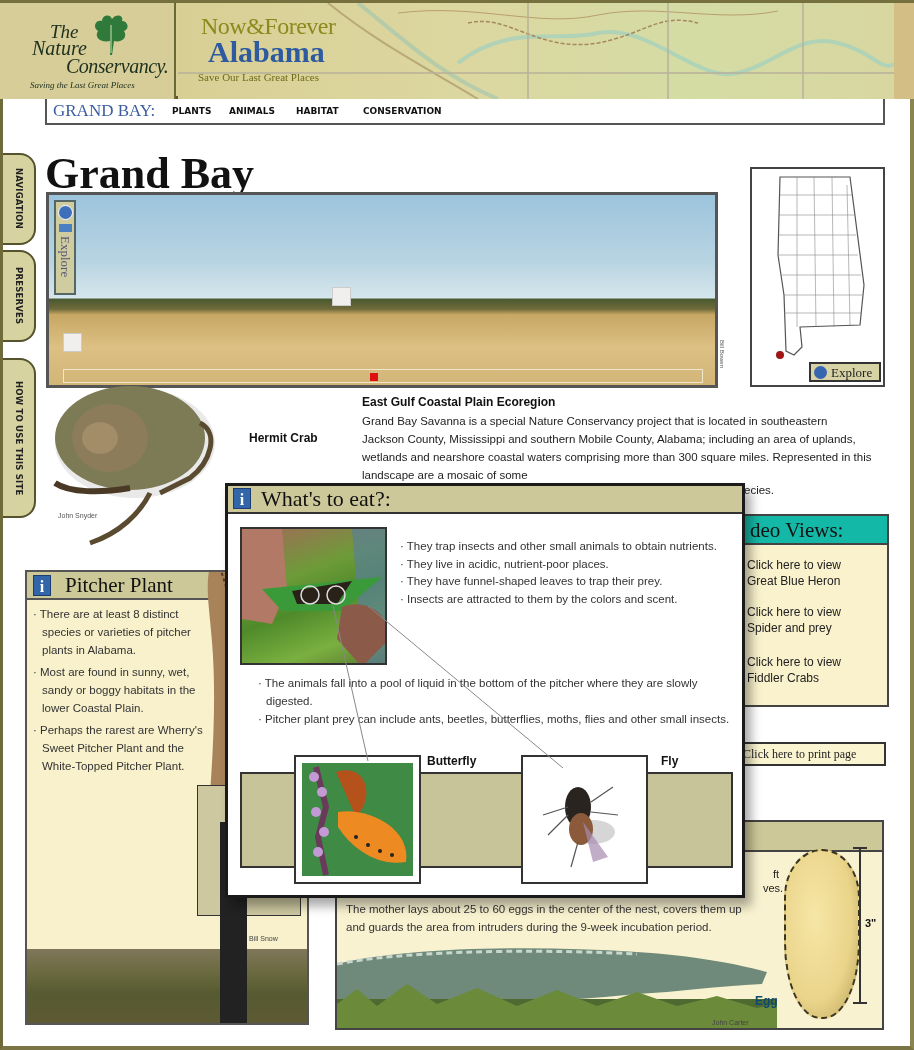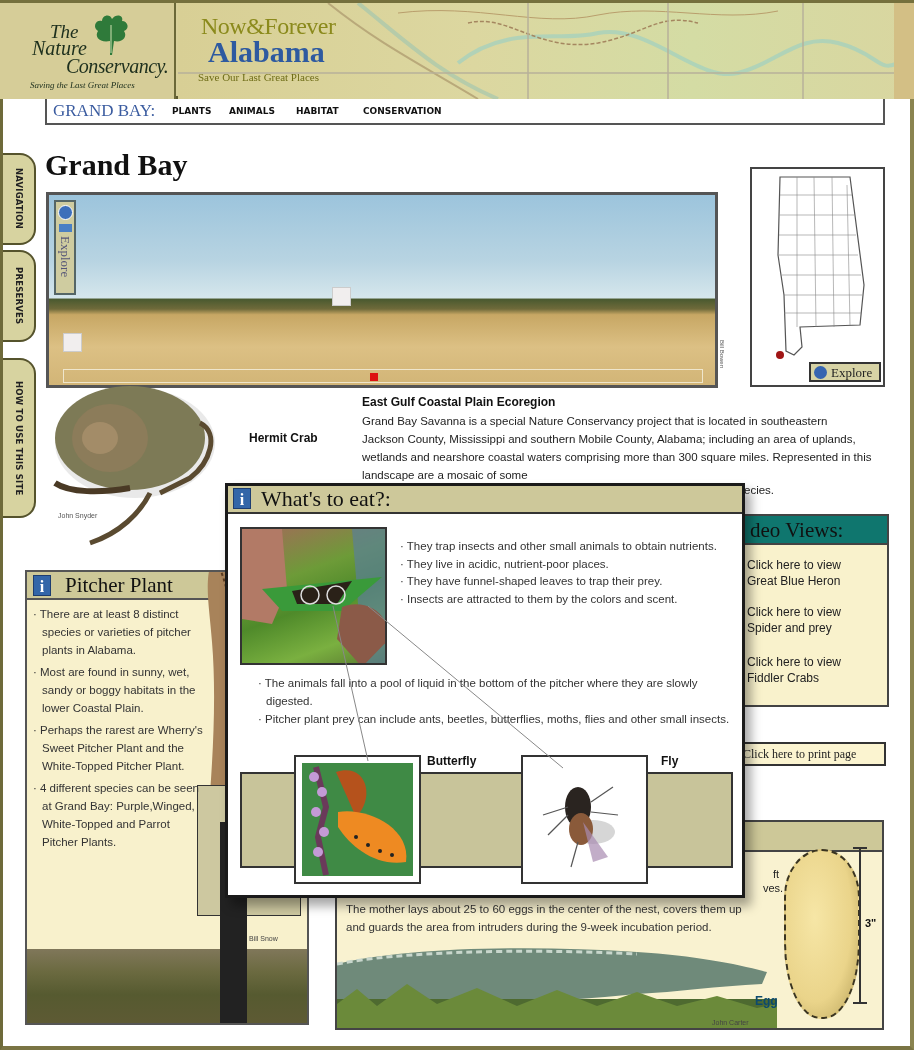--- a/index.html
+++ b/index.html
@@ -22,21 +22,21 @@
 
   
   .subnav { position: absolute; left: 45px; top: 99px; width: 840px; height: 26px; border: 2px solid #555; border-top: none; background: #fff; }
   .subnav .brand { position: absolute; left: 6px; top: 2px; font-family: "Liberation Serif", serif; font-size: 17px; color: #3b5ca0; }
   .subnav .link { position: absolute; top: 7px; font-family: "DejaVu Sans", sans-serif; font-weight: bold; font-size: 9px; color: #111; cursor: pointer; }
 
   
   .tab { position: absolute; left: 3px; width: 33px; background: #d7d3a0; border: 2px solid #55532c; border-left: none; border-radius: 0 16px 16px 0; display: flex; align-items: center; justify-content: center; cursor: pointer; }
   .tab span { writing-mode: vertical-rl; font-family: "DejaVu Sans", sans-serif; font-weight: bold; font-size: 8.5px; color: #222; letter-spacing: 0.2px; }
 
-  .page-title { position: absolute; left: 45px; top: 148px; font-family: "Liberation Serif", serif; font-size: 30px; color: #111; }
+  .page-title { position: absolute; left: 45px; top: 148px; font-family: "Liberation Serif", serif; font-size: 44px; color: #111; }
 
   
   .pano { position: absolute; left: 46px; top: 192px; width: 672px; height: 196px; border: 3px solid #555; background: linear-gradient(180deg, #9cc4dc 0%, #b8d4e2 35%, #d5e6ec 54%, #4b5a30 55%, #6f6a3a 60%, #c7a764 63%, #dcc084 80%, #d2b577 100%); overflow: hidden; }
   .explore-v { position: absolute; left: 5px; top: 5px; width: 22px; height: 95px; background: #cfcca0; border: 2px solid #566; }
   .explore-v .globe { position: absolute; left: 2px; top: 3px; width: 15px; height: 15px; border-radius: 50%; background: #3d6fba; border: 1px solid #fff; }
   .explore-v .photo { position: absolute; left: 3px; top: 22px; width: 13px; height: 8px; background: #4a7fc4; }
   .explore-v .lbl { position: absolute; left: 1px; top: 34px; writing-mode: vertical-rl; font-family: "Liberation Serif", serif; font-size: 13px; color: #557; }
   .hotspot { position: absolute; width: 19px; height: 19px; background: #f1eeee; border: 1px solid #ccc; cursor: pointer; }
   .pano-track { position: absolute; left: 14px; top: 174px; width: 640px; height: 14px; border: 1px solid #efe6cc; }
   .pano-thumb { position: absolute; left: 306px; top: 3px; width: 8px; height: 8px; background: #d11; cursor: grab; }
@@ -67,21 +67,21 @@
   .pp-list li { padding-left: 9px; text-indent: -9px; margin-bottom: 4px; }
   .pp-list li::before { content: "· "; }
   .pp-plant { position: absolute; left: 160px; top: -20px; width: 70px; height: 400px; }
   .pp-ground { position: absolute; left: 0; top: 377px; width: 100%; height: 76px; background: linear-gradient(180deg, #80775a 0%, #6b6a40 30%, #565a30 60%, #5e5a34 100%); }
   .pp-stem { position: absolute; left: 193px; top: 250px; width: 27px; height: 205px; background: #222; }
   .pp-credit { position: absolute; left: 222px; top: 363px; font-size: 7px; color: #444; }
   .pp-inset { position: absolute; left: 170px; top: 213px; width: 104px; height: 131px; border: 1.5px solid #333; background: #cdc8a0; }
 
   
   .vid-panel { position: absolute; left: 718px; top: 514px; width: 171px; height: 193px; border: 2px solid #444; background: #f9f2cc; }
-  .vid-head { position: absolute; left: 0; top: 0; width: 100%; height: 29px; background: #0f766e; border-bottom: 2px solid #444; }
+  .vid-head { position: absolute; left: 0; top: 0; width: 100%; height: 29px; background: #14b8a6; border-bottom: 2px solid #444; }
   .vid-head .ttl { position: absolute; left: 30px; top: 2px; font-family: "Liberation Serif", serif; font-size: 21px; color: #111; }
   .vid-link { position: absolute; left: 27px; font-size: 12px; line-height: 16px; color: #222; cursor: pointer; }
   .print-btn { position: absolute; left: 735px; top: 742px; width: 151px; height: 24px; border: 2px solid #333; background: #fbf4d0; font-family: "Liberation Serif", serif; font-size: 12px; color: #222; padding: 3px 16px 0 6px; cursor: pointer; }
 
   
   .gator-panel { position: absolute; left: 335px; top: 820px; width: 549px; height: 210px; border: 2px solid #444; background: #f9f2d0; overflow: hidden; }
   .gator-head { position: absolute; left: 0; top: 0; width: 100%; height: 30px; background: #cdc898; border-bottom: 2px solid #444; }
   .gator-frag1 { position: absolute; left: 436px; top: 46px; font-size: 11px; color: #222; }
   .gator-frag2 { position: absolute; left: 426px; top: 60px; font-size: 11px; color: #222; }
   .gator-text { position: absolute; left: 9px; top: 78px; width: 400px; font-size: 11.5px; line-height: 18px; color: #333; }
@@ -226,21 +226,20 @@
   </div>
   <svg class="pp-plant" viewBox="0 0 70 400">
     <path d="M30 0 C50 30 60 90 55 160 C50 220 40 260 35 280 L20 280 C25 220 30 150 25 90 C22 50 15 20 30 0 Z" fill="#a8835a"></path>
     <path d="M30 10 C45 40 52 100 48 160" stroke="#5a3a20" stroke-width="2" fill="none" stroke-dasharray="3 3"></path>
   </svg>
   <div class="pp-inset"></div>
   <ul class="pp-list">
     <li>There are at least 8 distinct species or varieties of pitcher plants in Alabama.</li>
     <li>Most are found in sunny, wet, sandy or boggy habitats in the lower Coastal Plain.</li>
     <li>Perhaps the rarest are Wherry's Sweet Pitcher Plant and the White-Topped Pitcher Plant.</li>
-    <li>4 different species can be seen at Grand Bay: Purple,Winged, White-Topped and Parrot Pitcher Plants.</li>
   </ul>
   <div class="pp-ground"></div>
   <div class="pp-stem"></div>
   <span class="pp-credit">Bill Snow</span>
 </div>
 
 <div class="vid-panel">
   <div class="vid-head">
     <span class="ttl">deo Views:</span>
   </div>

